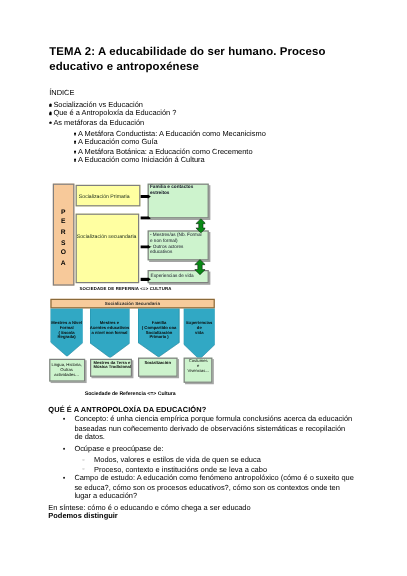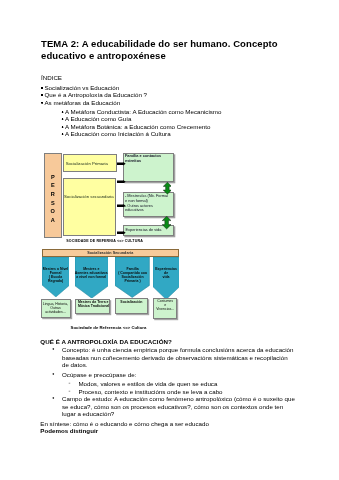--- a/index.html
+++ b/index.html
@@ -72,21 +72,21 @@
   .d2box.nowrapx > span{white-space:pre;}
   .d2box.lal{text-align:left;justify-content:flex-start;}
   .d2box.bold{font-weight:bold;}
   .cap2{position:absolute;left:70.6px;top:324.9px;font-size:4.3px;font-weight:bold;white-space:nowrap;}
 </style>
 </head>
 <body>
 
 <div class="page">
 
-  <div class="title">TEMA 2: A educabilidade do ser humano. Concepto educativo e antropoxénese</div>
+  <div class="title">TEMA 2: A educabilidade do ser humano. Proceso educativo e antropoxénese</div>
 
   <div class="index">
     <div class="hd">ÍNDICE</div>
     <div id="idx-rows">
         <div class="idx-row l1">
           <span class="bul">•</span>
           <span class="idx-t">Socialización vs Educación</span>
         </div>
         <div class="idx-row l1">
           <span class="bul">•</span>

